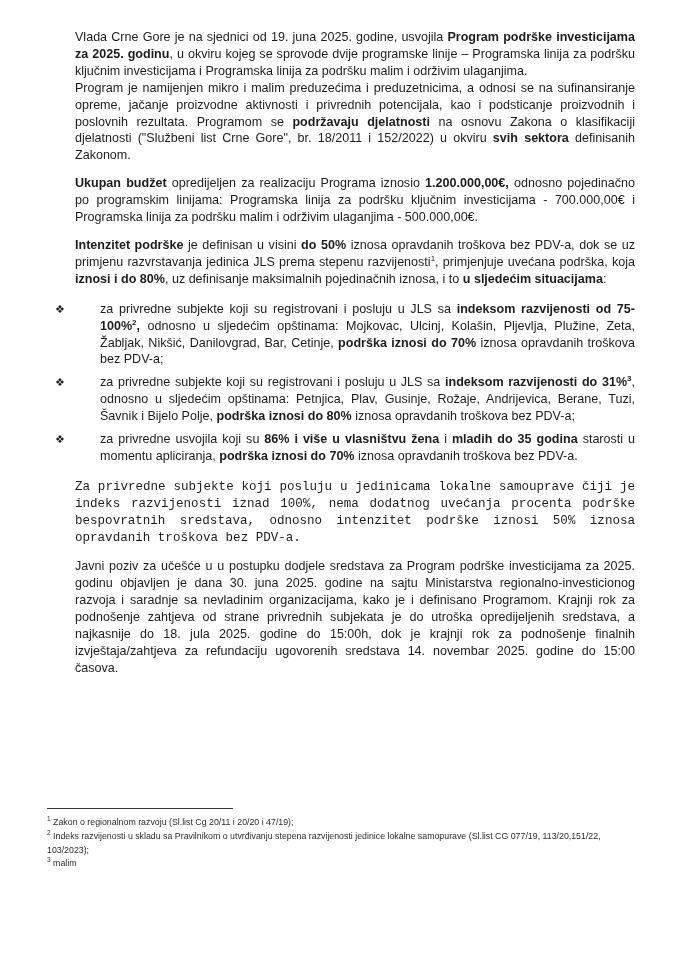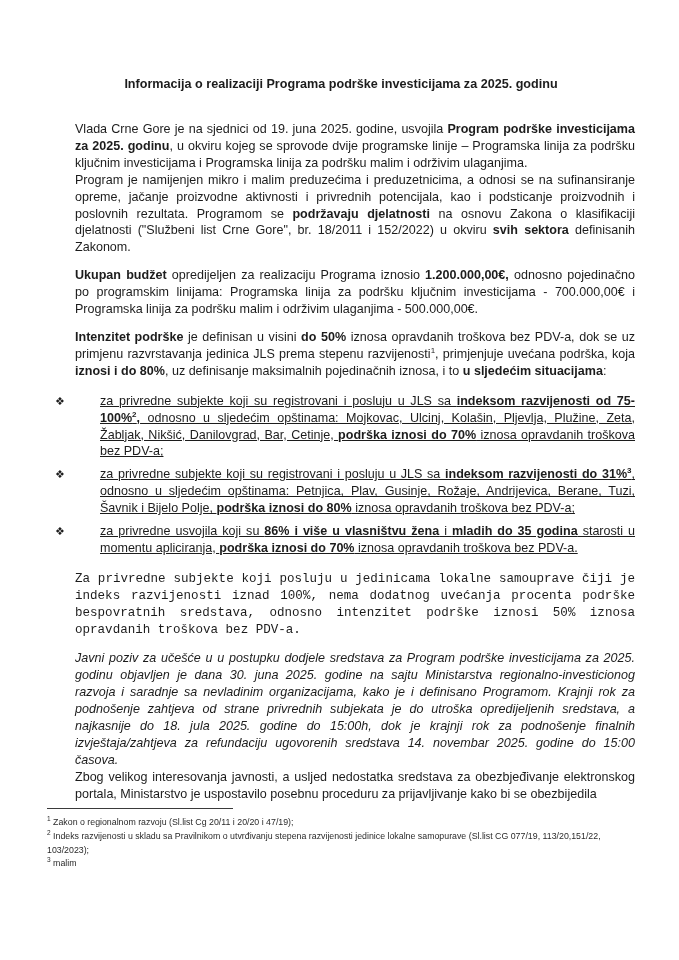--- a/index.html
+++ b/index.html
@@ -30,21 +30,21 @@
   .para {
     font-size:12.55px;
     line-height:16.9px;
     text-align:justify;
     margin-left:28px;
   }
   .mt-first { margin-top:29px; }
   .mt-blank { margin-top:11px; }
   .mt-list  { margin-top:13px; }
   .mt-after-list { margin-top:14px;font-family:Liberation Mono, monospace; }
-  .mt-call  { margin-top:12px;font-style:italic; }
+  .mt-call  { margin-top:12px; }
   b { font-weight:bold; }
   sup {
     font-size:8px;
     line-height:0;
     vertical-align:super;
   }
   sup.bold { font-weight:bold; }
   .bullet-item {
     display:flex;
     margin-top:6px;
@@ -54,21 +54,20 @@
     flex:none;
     width:25px;
     padding-left:8px;
     box-sizing:border-box;
     font-size:11px;
     line-height:16.9px;
   }
   .bullet-text {
     flex:1;
     text-align:justify;
-    text-decoration:underline;
   }
   .footnotes {
     position:absolute;
     left:47px; top:808px;
     width:588px;
   }
   .footnote-separator {
     width:186px;
     border-top:1px solid #3a3a3a;
     margin-bottom:7px;
@@ -80,21 +79,20 @@
     text-align:left;
   }
   .footnote sup { font-size:6.5px; }
 </style>
 </head>
 <body>
 
 <div class="page">
   <div class="content">
 
-    <div class="doc-title">Informacija o realizaciji Programa podrške investicijama za 2025. godinu</div>
 
     <div class="para mt-first"><span>Vlada Crne Gore je na sjednici od 19. juna 2025. godine, usvojila </span><b>Program podrške investicijama za 2025. godinu</b><span>, u okviru kojeg se sprovode dvije programske linije – Programska linija za podršku ključnim investicijama i Programska linija za podršku malim i održivim ulaganjima.</span></div>
     <div class="para"><span>Program je namijenjen mikro i malim preduzećima i preduzetnicima, a odnosi se na sufinansiranje opreme, jačanje proizvodne aktivnosti i privrednih potencijala, kao i podsticanje proizvodnih i poslovnih rezultata. Programom se </span><b>podržavaju djelatnosti</b><span> na osnovu Zakona o klasifikaciji djelatnosti ("Službeni list Crne Gore", br. 18/2011 i 152/2022) u okviru </span><b>svih sektora</b><span> definisanih Zakonom.</span></div>
 
     <div class="para mt-blank"><b>Ukupan budžet</b><span> opredijeljen za realizaciju Programa iznosio </span><b>1.200.000,00€,</b><span> odnosno pojedinačno po programskim linijama: Programska linija za podršku ključnim investicijama - 700.000,00€ i Programska linija za podršku malim i održivim ulaganjima - 500.000,00€.</span></div>
 
     <div class="para mt-blank"><b>Intenzitet podrške</b><span> je definisan u visini </span><b>do 50%</b><span> iznosa opravdanih troškova bez PDV-a, dok se uz primjenu razvrstavanja jedinica JLS prema stepenu razvijenosti</span><sup>1</sup><span>, primjenjuje uvećana podrška, koja </span><b>iznosi i do 80%</b><span>, uz definisanje maksimalnih pojedinačnih iznosa, i to </span><b>u sljedećim situacijama</b><span>:</span></div>
 
     <div class="mt-list">
       <div class="bullet-item first">
@@ -107,21 +105,20 @@
       </div>
       <div class="bullet-item">
         <span class="bullet-marker">❖</span>
         <div class="para bullet-text"><span>za privredne usvojila koji su </span><b>86% i više u vlasništvu žena</b><span> i </span><b>mladih do 35 godina</b><span> starosti u momentu apliciranja, </span><b>podrška iznosi do 70%</b><span> iznosa opravdanih troškova bez PDV-a.</span></div>
       </div>
     </div>
 
     <div class="para mt-after-list"><span>Za privredne subjekte koji posluju u jedinicama lokalne samouprave čiji je indeks razvijenosti iznad 100%, nema dodatnog uvećanja procenta podrške bespovratnih sredstava, odnosno intenzitet podrške iznosi 50% iznosa opravdanih troškova bez PDV-a.</span></div>
 
     <div class="para mt-call"><span>Javni poziv za učešće u u postupku dodjele sredstava za Program podrške investicijama za 2025. godinu objavljen je dana 30. juna 2025. godine na sajtu Ministarstva regionalno-investicionog razvoja i saradnje sa nevladinim organizacijama, kako je i definisano Programom. Krajnji rok za podnošenje zahtjeva od strane privrednih subjekata je do utroška opredijeljenih sredstava, a najkasnije do 18. jula 2025. godine do 15:00h, dok je krajnji rok za podnošenje finalnih izvještaja/zahtjeva za refundaciju ugovorenih sredstava 14. novembar 2025. godine do 15:00 časova.</span></div>
-    <div class="para"><span>Zbog velikog interesovanja javnosti, a usljed nedostatka sredstava za obezbjeđivanje elektronskog portala, Ministarstvo je uspostavilo posebnu proceduru za prijavljivanje kako bi se obezbijedila</span></div>
 
   </div>
 
   <div class="footnotes">
     <div class="footnote-separator"></div>
     <div class="footnote">
       <sup>1</sup>
       <span>Zakon o regionalnom razvoju (Sl.list Cg 20/11 i 20/20 i 47/19);</span>
     </div>
     <div class="footnote">

